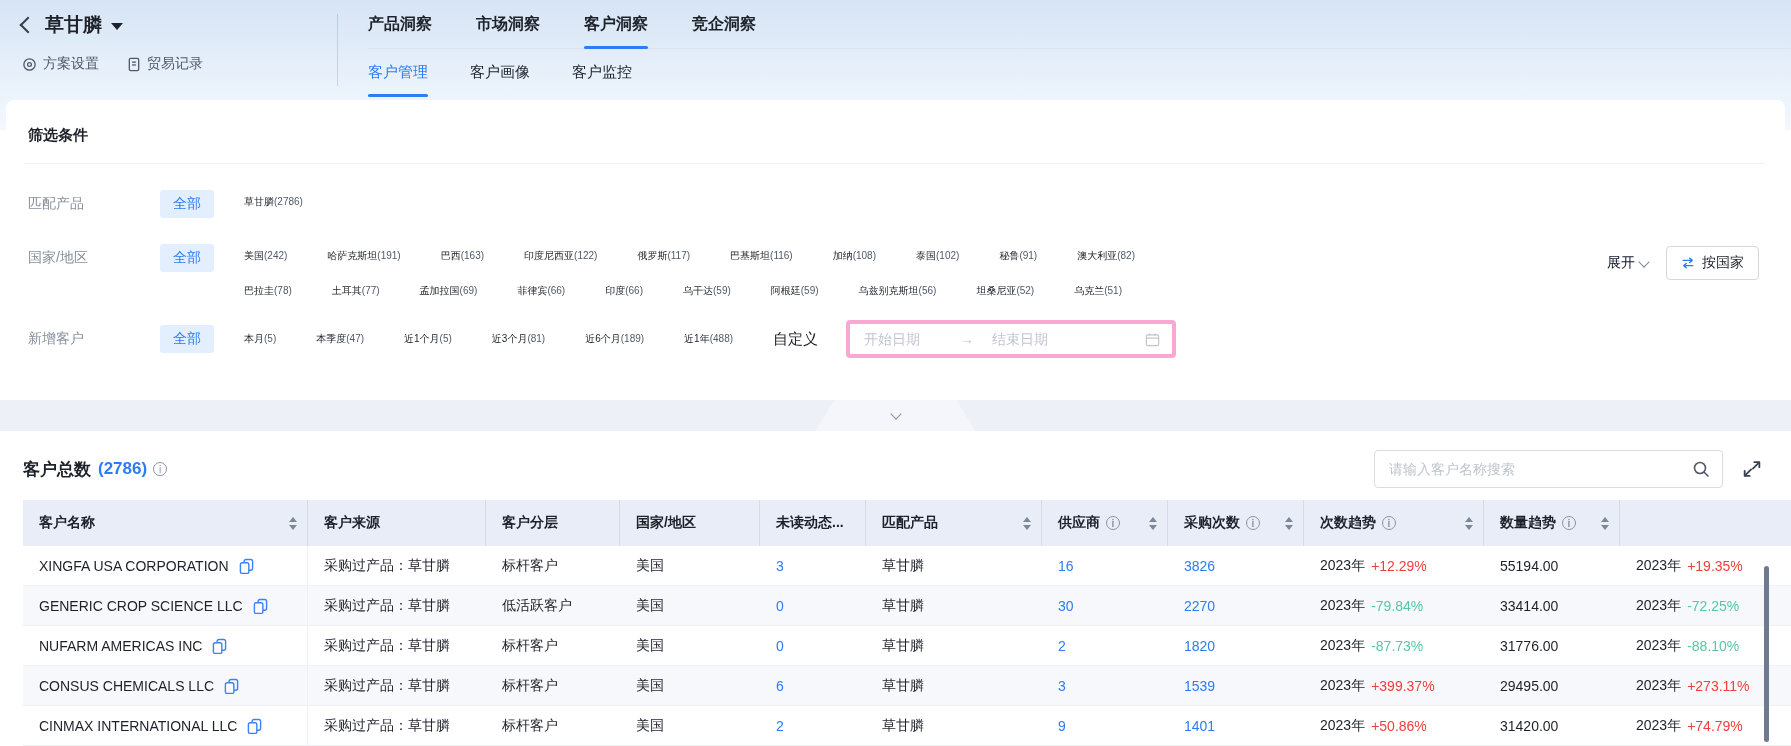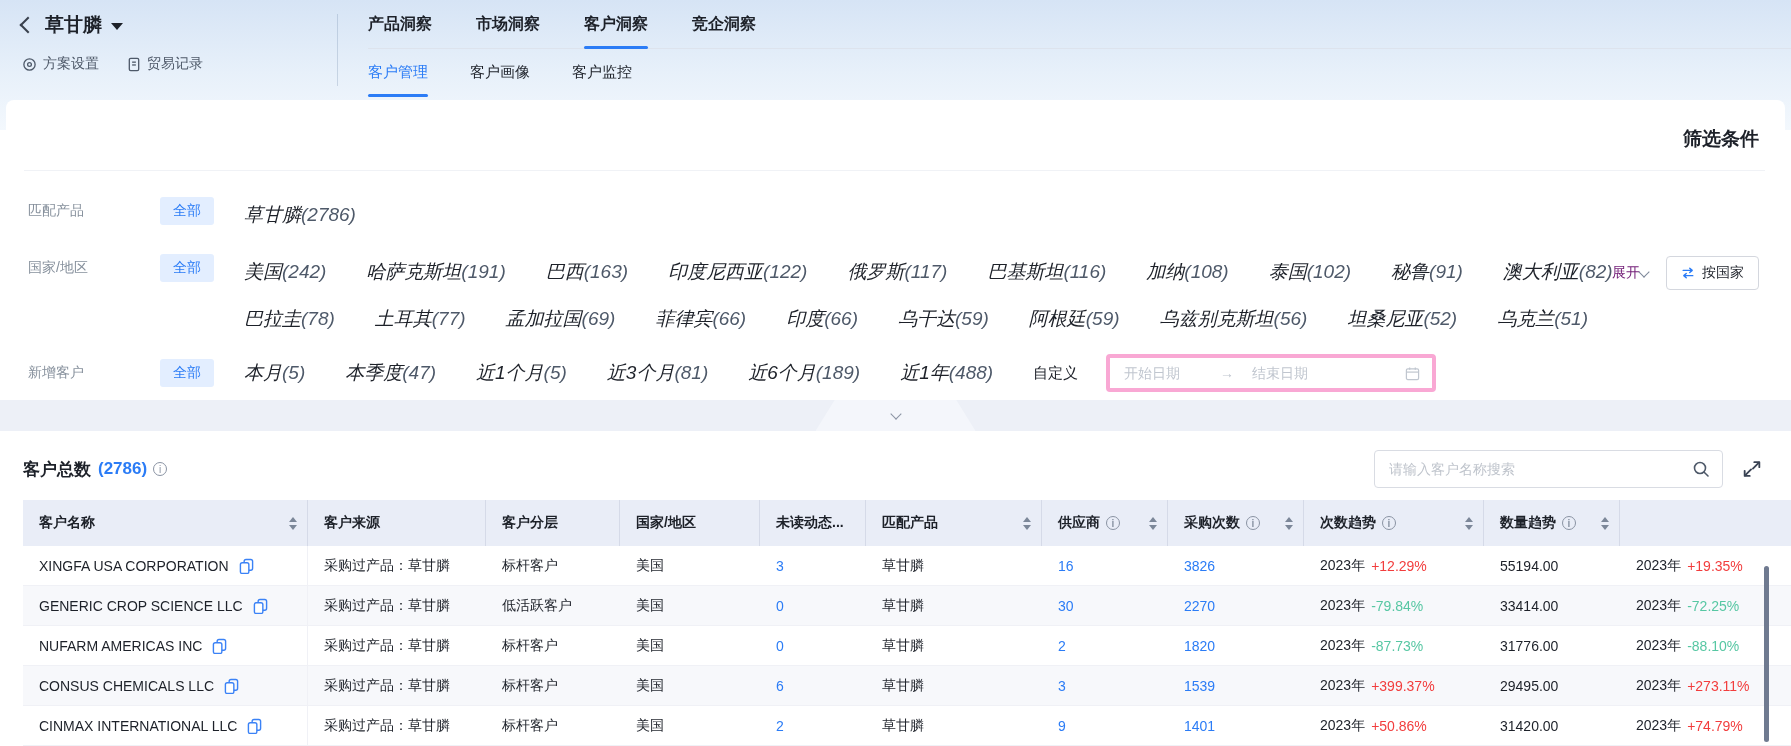--- a/index.html
+++ b/index.html
@@ -31,36 +31,36 @@
   .nav-divider { margin-top:13px; height:1px; background:#dde3ed; }
   .subnav-row { display:flex; gap:42px; margin-top:14px; font-size:15px; }
   .sub-tab { position:relative; }
   .sub-tab.active { color:#2b7cf6; }
   .sub-tab.active::after { content:""; position:absolute; left:0; right:0; bottom:-15px; height:3px;
     background:#2b7cf6; border-radius:2px; }
 
   
   .filter-card { position:absolute; top:100px; left:6px; right:6px; height:300px; background:#fff;
     border-radius:8px; padding:26px 26px 0 22px; }
-  .filter-title { font-size:19px; font-weight:bold;text-align:right; }
+  .filter-title { font-size:15px; font-weight:bold; }
   .filter-divider { height:1px; background:#f0f2f6; margin:18px -6px 0 -4px; }
   .filter-row { display:flex; align-items:flex-start; margin-top:26px; }
   .filter-row.newcust { align-items:center; margin-top:22px; }
   .filter-label { flex:none; width:132px; font-size:14px; color:#86909c; padding-top:5px; }
   .newcust .filter-label { padding-top:0; }
   .chip-all { flex:none; background:#e3eeff; color:#2b7cf6; font-size:14px; padding:5px 13px;
     border-radius:3px; margin-right:30px; }
-  .options { display:flex; flex-wrap:nowrap; column-gap:40px; font-size:19px; padding-top:5px;font-style:italic; }
+  .options { display:flex; flex-wrap:nowrap; column-gap:40px; font-size:10px; padding-top:5px; }
   .options.second-line { margin-top:16px; }
   .newcust .options { padding-top:0; }
   .opt { white-space:nowrap; }
   .opt .cnt { color:#4e5969; }
   .country-opts { flex:1; min-width:0; }
   .right-controls { flex:none; display:flex; align-items:center; gap:18px; margin-left:18px; margin-top:2px; }
-  .expand-link { display:flex; align-items:center; font-size:14px; color:#701a75; }
+  .expand-link { display:flex; align-items:center; gap:5px; font-size:14px; color:#0f172a; }
   .chev-down { width:8px; height:8px; border-right:1.5px solid #7c8799; border-bottom:1.5px solid #7c8799;
     transform:rotate(45deg); margin-top:-3px; }
   .by-country-btn { display:flex; align-items:center; gap:7px; border:1px solid #d4d7de; background:#fff;
     border-radius:4px; padding:7px 14px; font-size:14px; color:#1d2129; }
   .custom-label { font-size:15px; margin-left:40px; white-space:nowrap; }
   .date-range { margin-left:28px; width:330px; height:38px; border:4px solid #f9a8d4; border-radius:4px;
     display:flex; align-items:center; background:#fff; }
   .date-range input { border:none; outline:none; width:110px; font-size:14px; color:#1d2129;
     font-family:inherit; background:transparent; }
   .date-range input::placeholder { color:#c0c6cf; }

